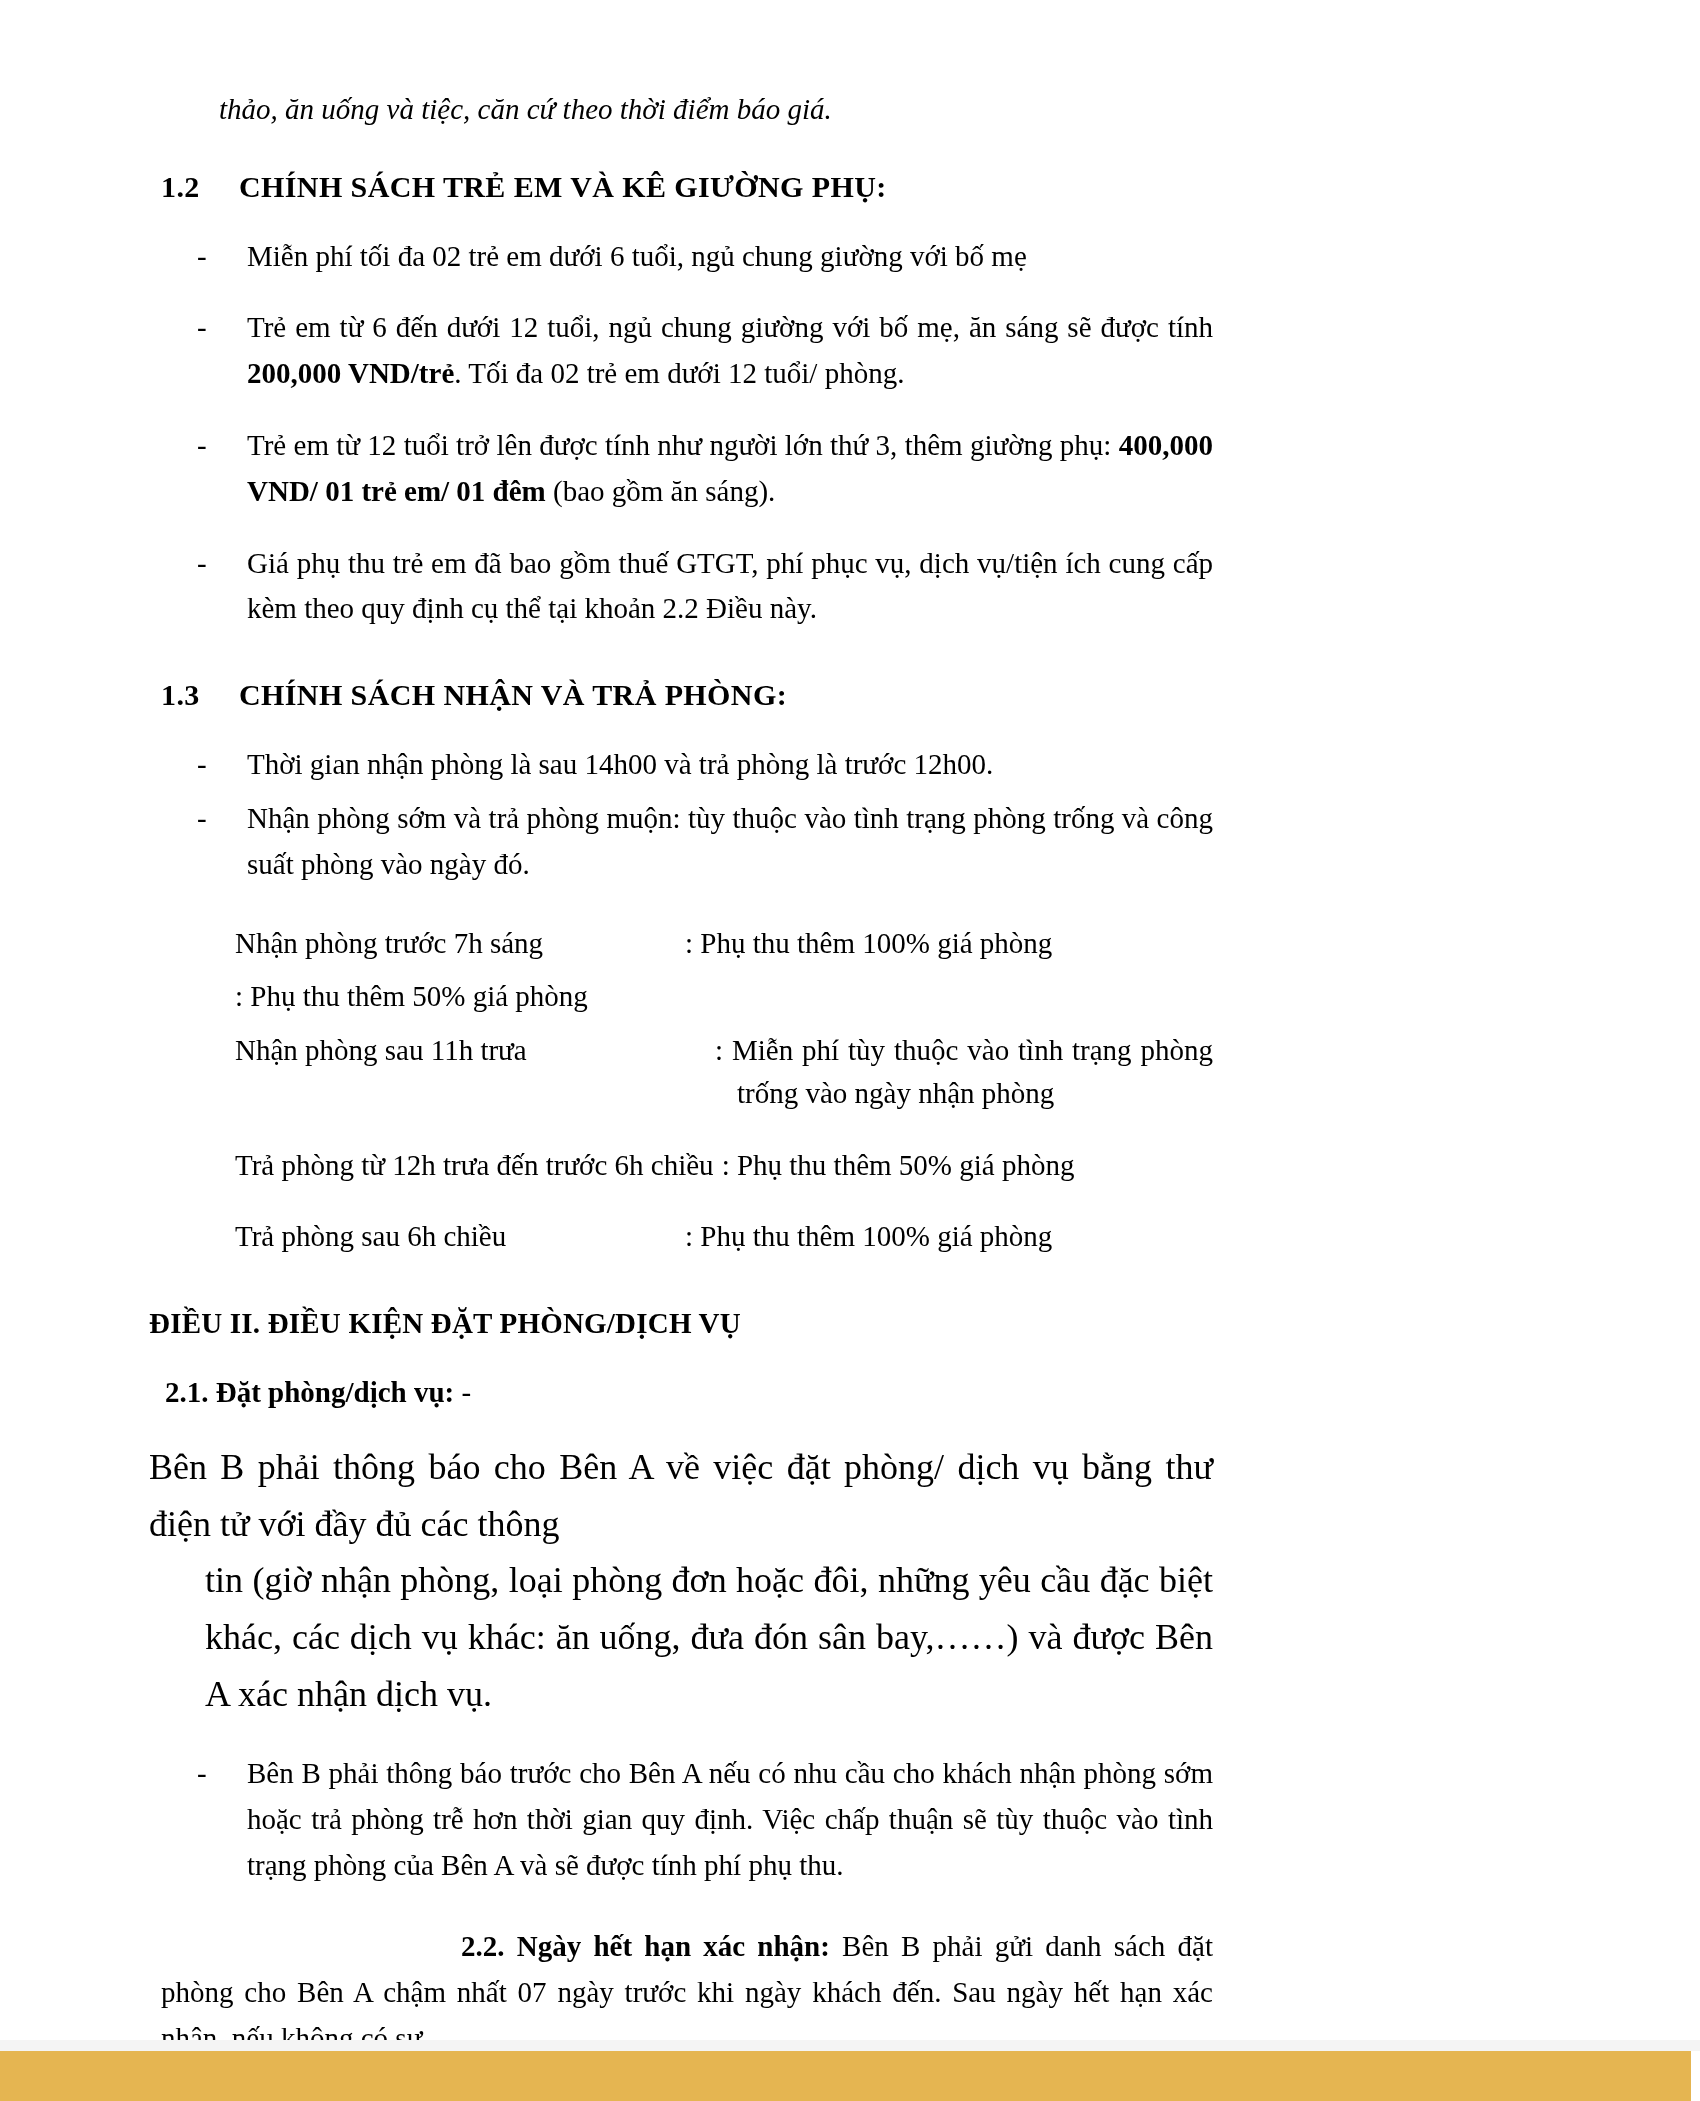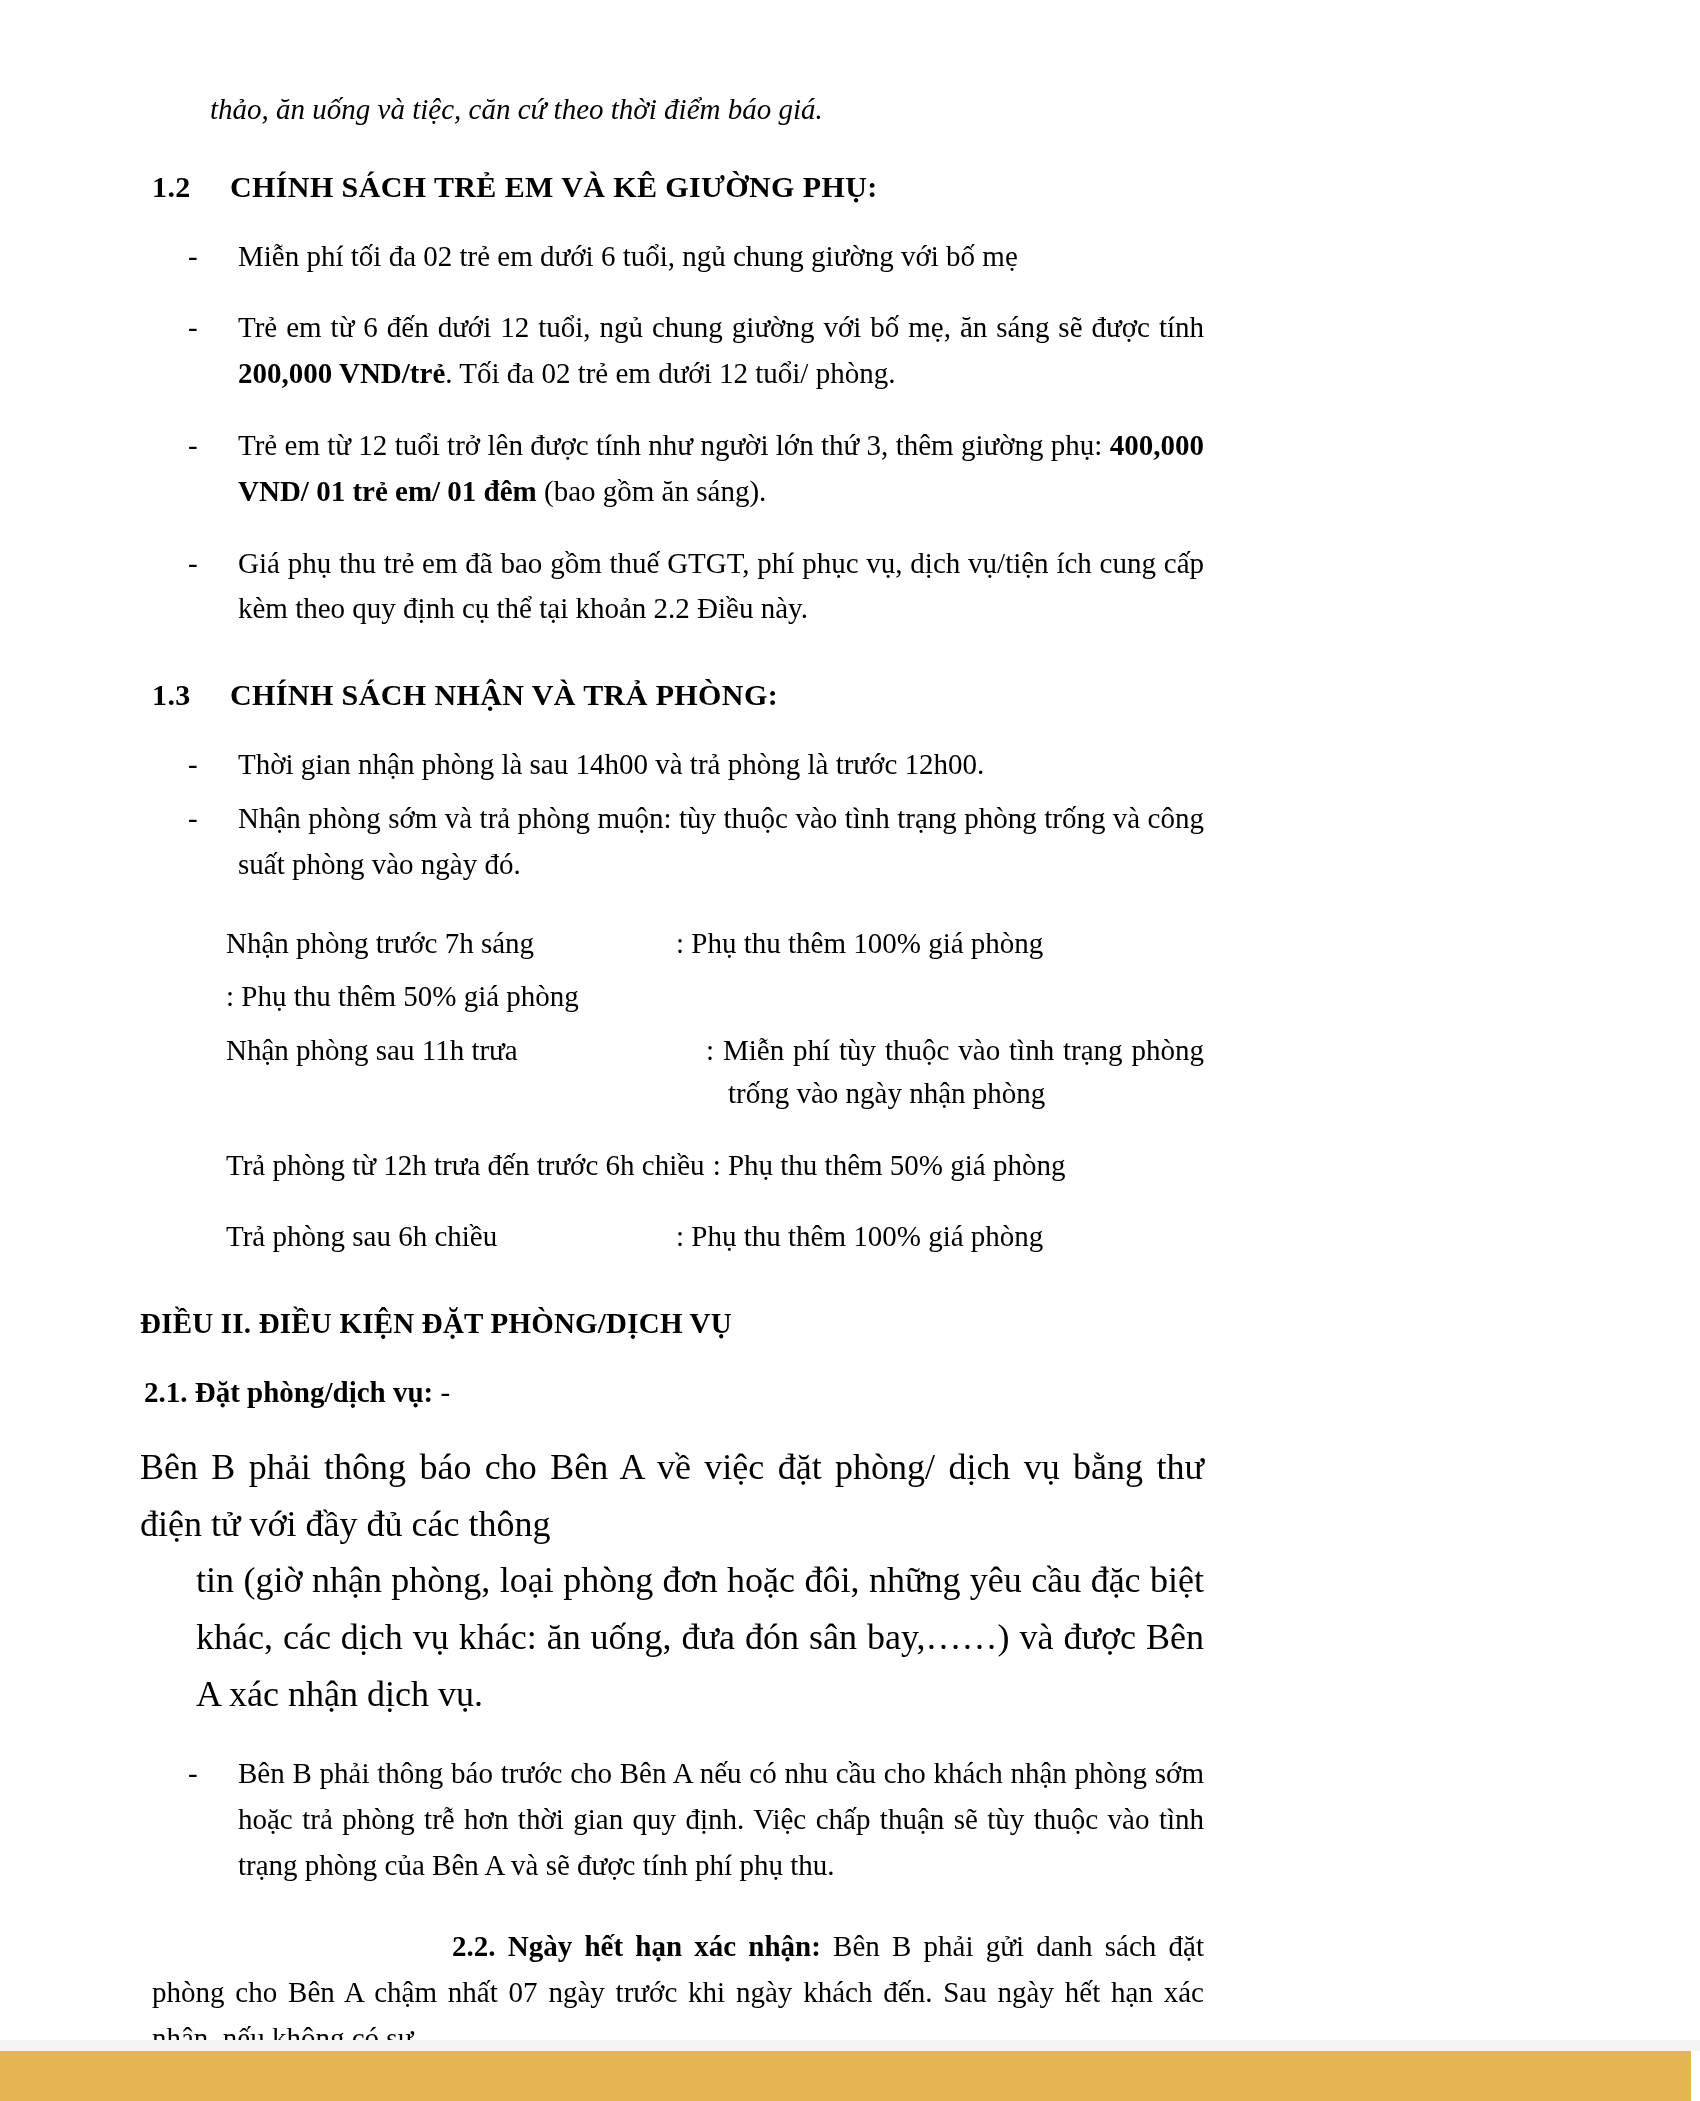--- a/index.html
+++ b/index.html
@@ -15,21 +15,21 @@
   .page {
     position: relative;
     width: 1700px;
     height: 2101px;
     background: #ffffff;
     box-sizing: border-box;
     overflow: hidden;
   }
   .content {
     position: absolute;
-    left: 0;
+    left: 9px;
     top: 0;
     width: 1344px;
     padding: 88px 140px 0 140px;
     box-sizing: border-box;
   }
   .italic-line {
     font-style: italic;
     font-size: 29px;
     line-height: 1.5;
     margin: 0 0 38px 0;
@@ -113,21 +113,21 @@
   
   .art-heading {
     font-weight: bold;
     font-size: 29px;
     margin: 48px 0 0 0;
     letter-spacing: 0.2px;
   }
   .sub-heading {
     font-weight: bold;
     font-size: 29px;
-    margin: 36px 0 0 4px;
+    margin: 36px 0 0 16px;
   }
   .sub-heading .trailer { font-weight: normal; }
 
   .body-para {
     font-size: 36px;
     line-height: 1.58;
     text-align: justify;
     margin: 30px 0 0 0;
   }
   .body-para .hang {

